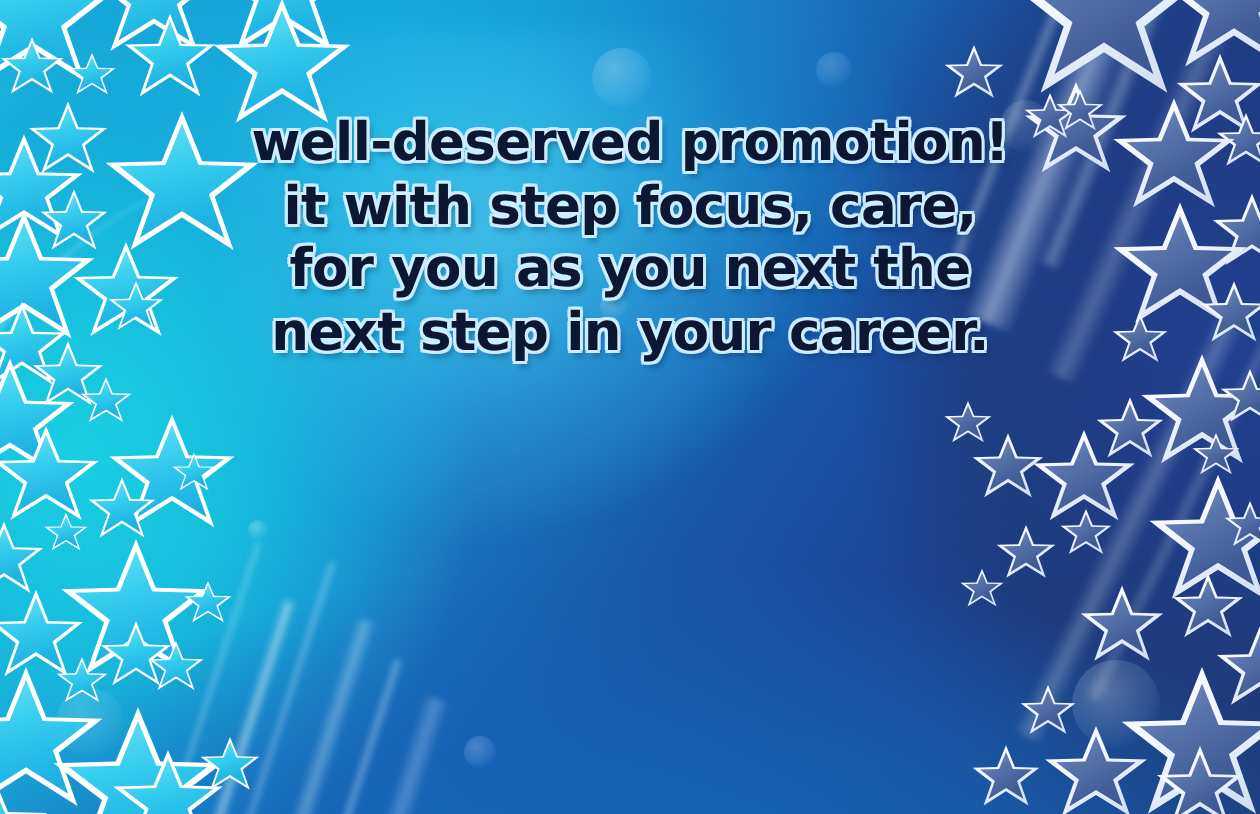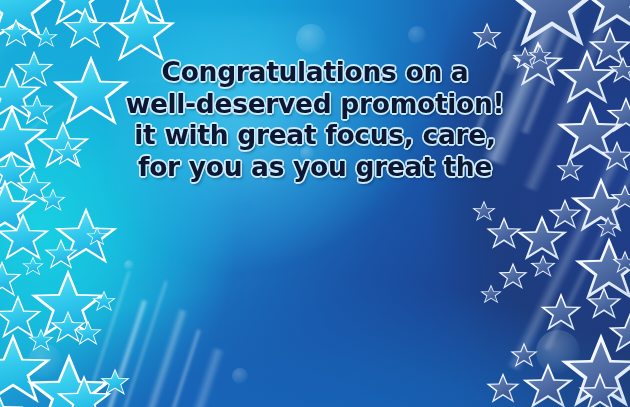--- a/index.html
+++ b/index.html
@@ -459,19 +459,19 @@
       </div>
     <div class="star wh" style="left:480px; top:284px; width:22px; height:20px;">
         <div class="star-inner"></div>
       </div>
     <div class="star wh" style="left:612px; top:250px; width:26px; height:24px;">
         <div class="star-inner"></div>
       </div>
   </div>
 
   <div class="text-block">
-    <span class="line">Congratulations on a</span>
     <span class="line">well-deserved promotion!</span>
-    <span class="line">it with great focus, care,</span>
-    <span class="line">for you as you great the</span>
+    <span class="line">it with step focus, care,</span>
+    <span class="line">for you as you next the</span>
+    <span class="line">next step in your career.</span>
   </div>
 
 </div>
 
 </body></html>

